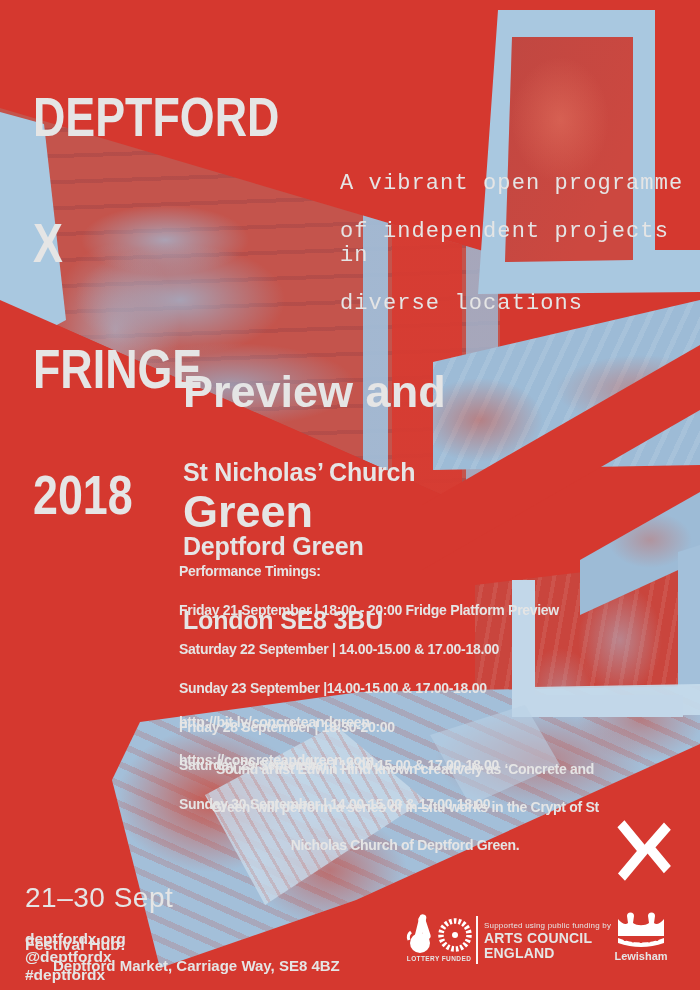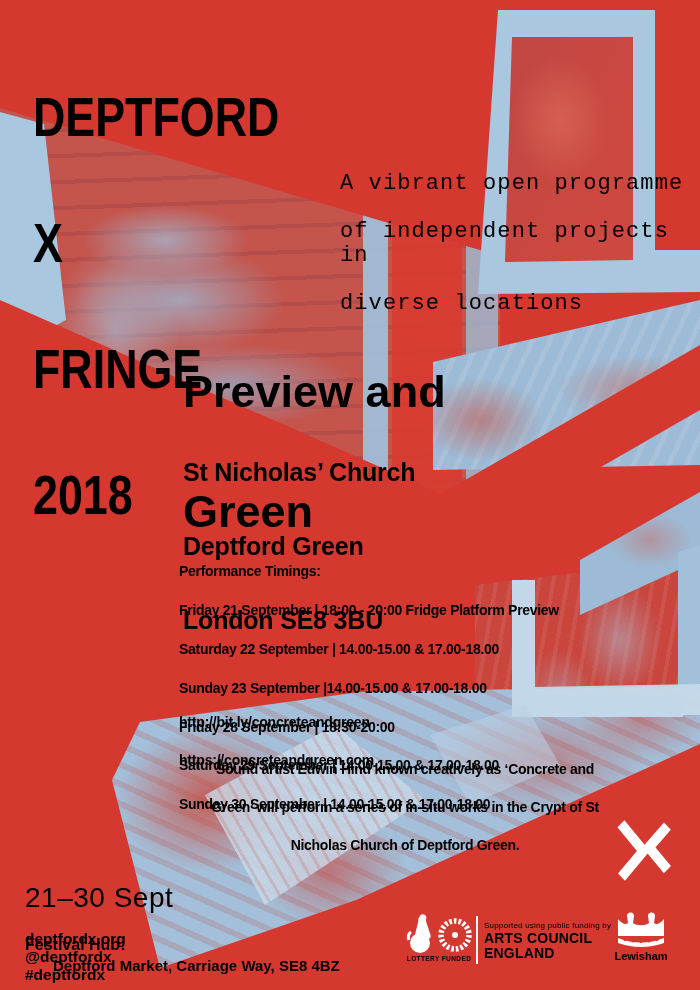--- a/index.html
+++ b/index.html
@@ -1,19 +1,19 @@
 <!DOCTYPE html>
 <html><head>
 <meta charset="utf-8">
 <style>
   html,body{margin:0;padding:0;background:#2b2b2b;}
   .poster{
     position:relative;width:700px;height:990px;margin:0 auto;
     background:#d5382f;overflow:hidden;
-    font-family:"Liberation Sans",sans-serif;color:#000000;
+    font-family:"Liberation Sans",sans-serif;color:#e5e5e5;
   }
   .layer{position:absolute;inset:0;pointer-events:none;}
 
   
   .church{
     clip-path:polygon(0px 108px,500px 256px,500px 520px,0px 300px);
     background-color:#c4544c;
     background-image:
       linear-gradient(90deg,rgba(0,0,0,0) 0 363px,rgba(160,192,220,.92) 363px 388px,rgba(0,0,0,0) 388px 466px,rgba(158,190,218,.78) 466px 498px,rgba(0,0,0,0) 498px),
       radial-gradient(150px 80px at 180px 300px,rgba(158,188,216,.75),rgba(158,188,216,0) 70%),

